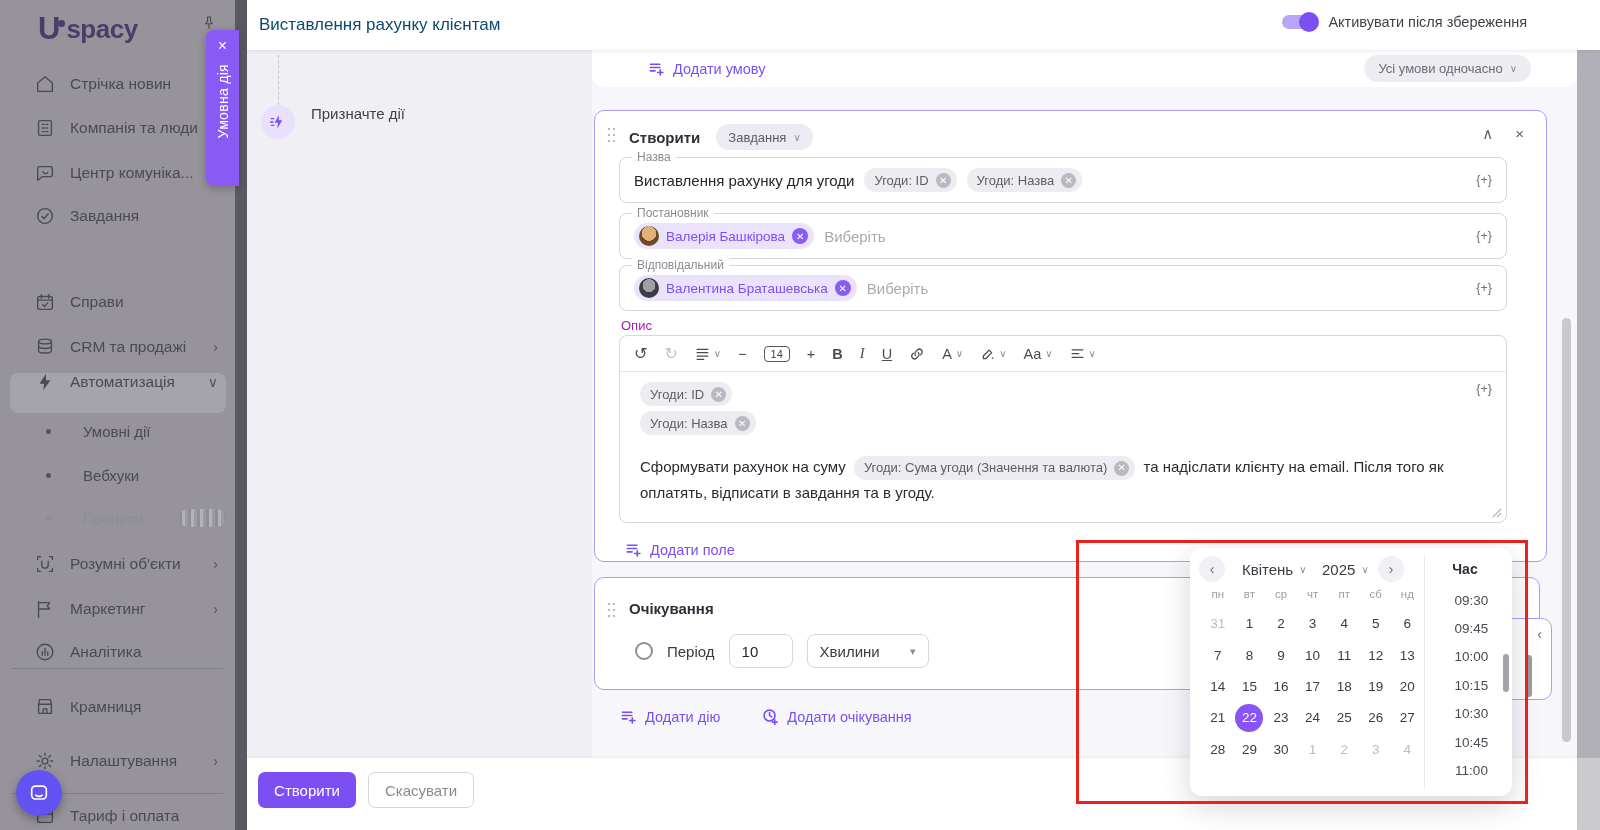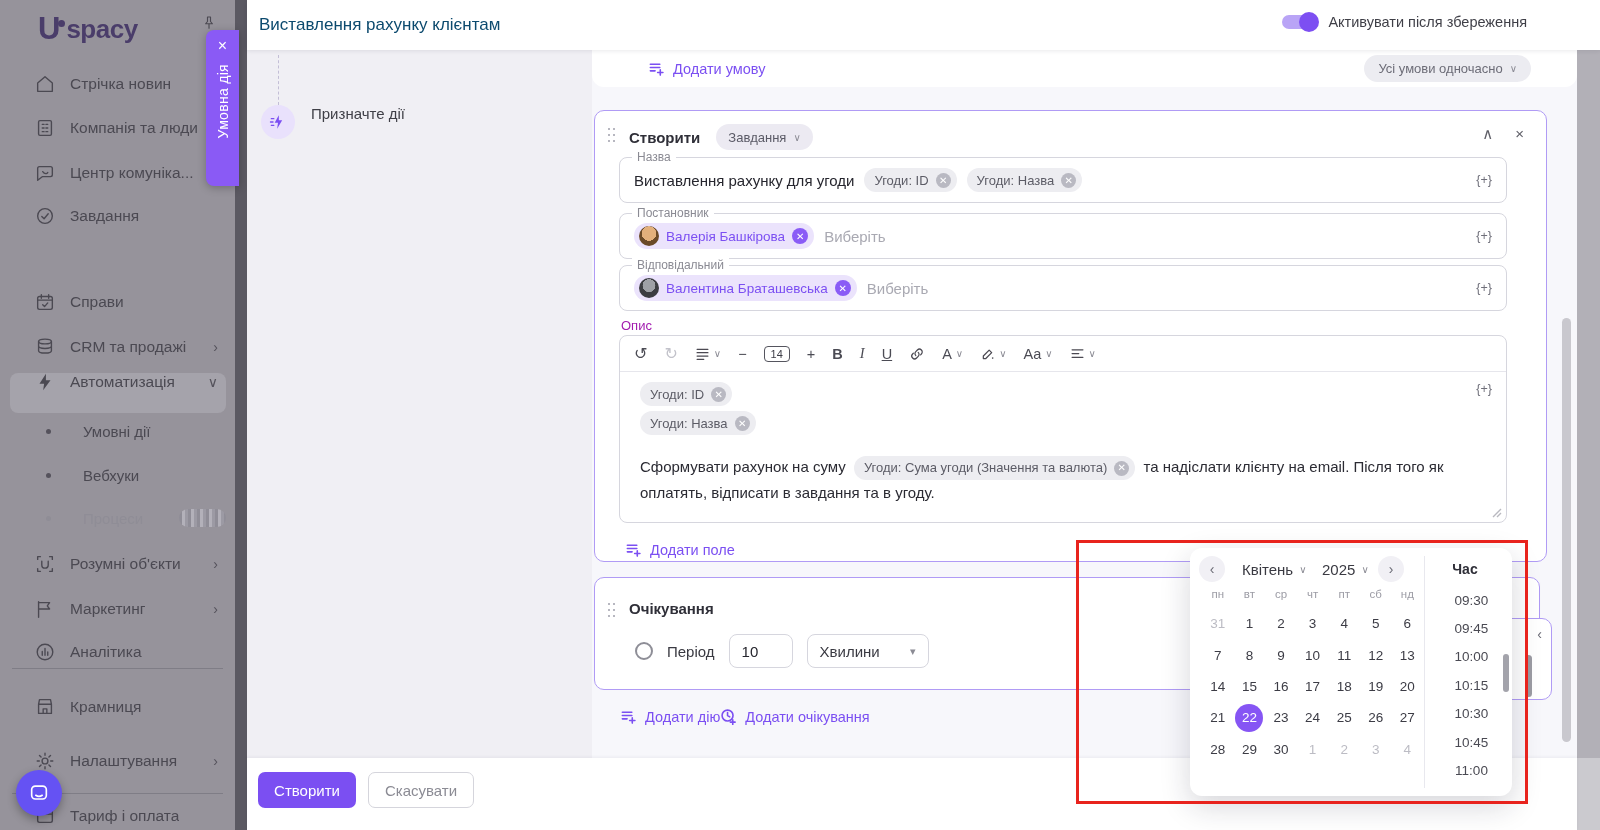--- a/index.html
+++ b/index.html
@@ -114,21 +114,21 @@
   .radio.sel::after { content:""; position:absolute; left:3px; top:3px; width:8px; height:8px; border-radius:50%; background:#7b4ff2; }
   .wait-row { position:absolute; left:40px; top:56px; display:flex; align-items:center; gap:14px; }
   .num-input { width:64px; height:34px; border:1px solid #d6d6de; border-radius:8px; display:flex; align-items:center;
      padding:0 12px; font-size:15px; color:#26262e; }
   .select { width:122px; height:34px; border:1px solid #d6d6de; border-radius:8px; display:flex; align-items:center;
      justify-content:space-between; padding:0 12px; font-size:15px; color:#3a3a42; }
   .select .arr { color:#8b8b94; font-size:11px; }
   .wait-right { position:absolute; left:740px; top:56px; display:flex; align-items:center; gap:14px; }
   .wait-lbl { font-size:15px; color:#3a3a42; }
 
-  .links-row { position:absolute; left:373px; top:708px; display:flex; z-index:3; }
+  .links-row { position:absolute; left:373px; top:708px; display:flex; gap:42px; z-index:3; }
 
   
   .m-footer { position:absolute; left:0; top:758px; width:1330px; height:72px; background:#fff; z-index:6;
      box-shadow:0 -1px 3px rgba(40,40,60,0.06); }
   .btn-create { position:absolute; left:11px; top:14px; width:98px; height:36px; border-radius:7px; background:#7b4ff2;
      color:#fff; font-size:15px; display:flex; align-items:center; justify-content:center; cursor:pointer; }
   .btn-cancel { position:absolute; left:121px; top:14px; width:106px; height:36px; border-radius:7px; background:#fff;
      border:1px solid #d5d5dc; color:#8b8b94; font-size:15px; display:flex; align-items:center; justify-content:center; cursor:pointer; }
 
   .win-scrollbar { position:absolute; left:1562px; top:318px; width:9px; height:424px; border-radius:5px; background:#c9c8ce; z-index:8; }

